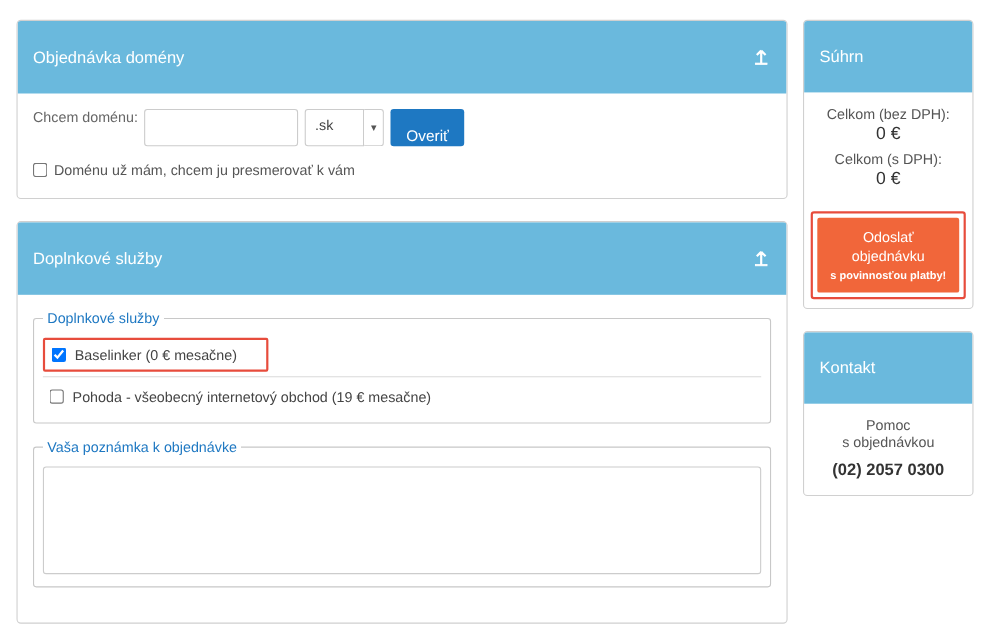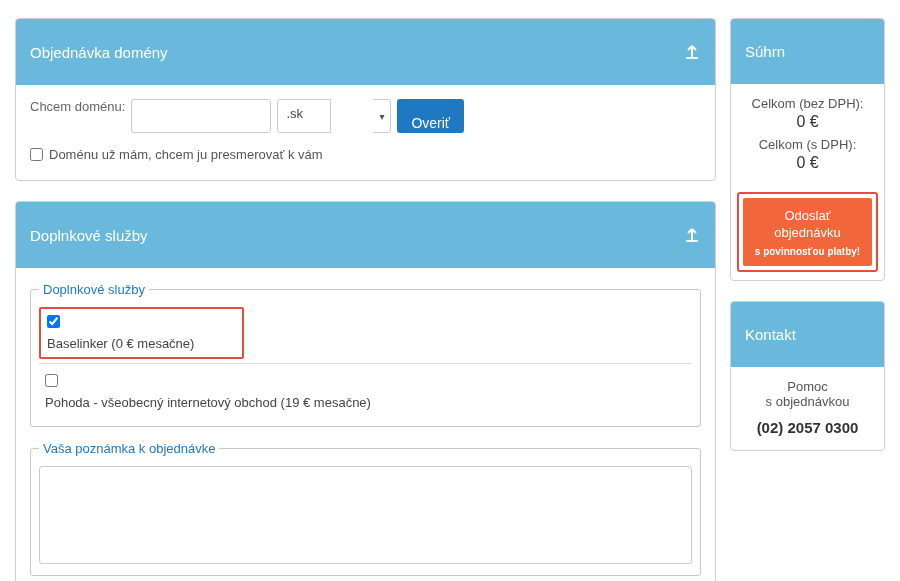--- a/index.html
+++ b/index.html
@@ -44,21 +44,20 @@
   .row label { color: #666; font-size: 13px; }
   .text-input {
     border: 1px solid #ccc;
     border-radius: 3px;
     padding: 6px 8px;
     font-size: 13px;
     height: 34px;
   }
   .select-wrap {
     display: flex;
-    gap: 42px;
   }
   .select {
     border: 1px solid #ccc;
     border-radius: 3px 0 0 3px;
     padding: 6px 10px 6px 8px;
     height: 34px;
     font-size: 13px;
     background:#fff;
     min-width: 54px;
   }
@@ -95,25 +94,24 @@
     position: relative;
   }
   legend {
     color: #1e78c2;
     font-size: 13px;
     padding: 0 4px;
   }
   .svc-row {
     padding: 6px 6px;
     display: flex;
-    align-items: flex-start;
+    align-items: center;
     gap: 8px;
     font-size: 13px;
     color: #444;
-    flex-direction: column;
   }
   .svc-sep { border-top: 1px solid #ddd; margin: 4px 0; }
   .highlight-red { border: 2px solid #e74c3c; border-radius: 2px; }
   .help-circle {
     margin-left: auto;
     width: 18px; height: 18px;
     border-radius: 50%;
     background: #6ab9dd;
     color: #fff;
     font-size: 12px;

